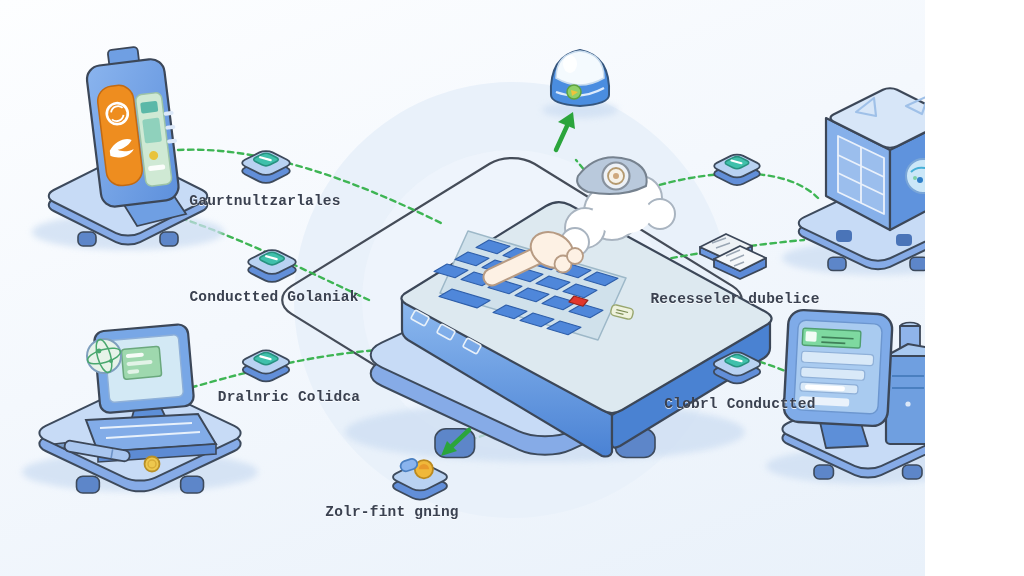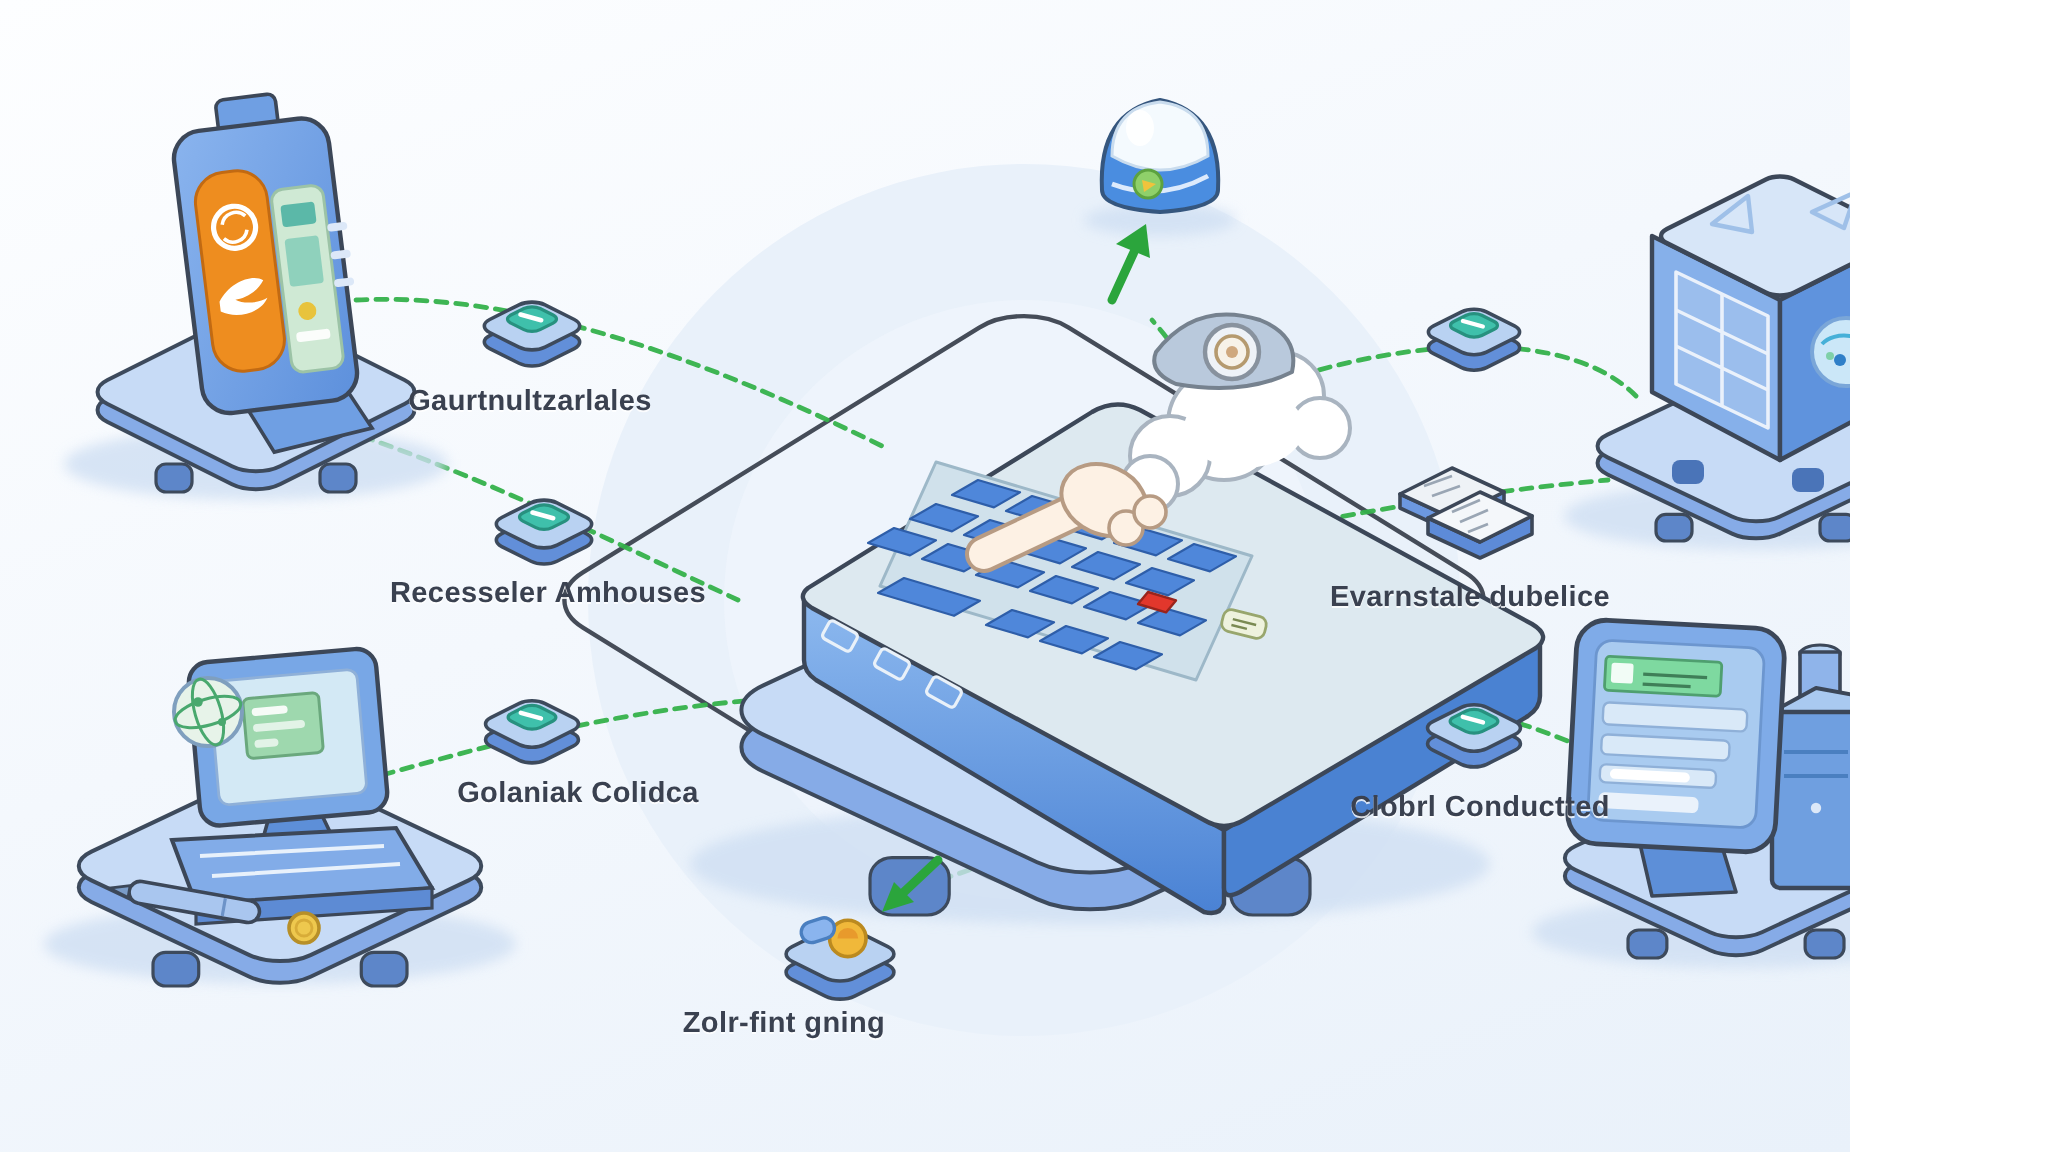--- a/index.html
+++ b/index.html
@@ -1,19 +1,19 @@
 <!DOCTYPE html>
 <html><head>
 <meta charset="utf-8">
 <style>
   html,body{margin:0;padding:0;background:#ffffff;}
   .stage{
     position:relative;width:925px;height:576px;overflow:hidden;
     background:linear-gradient(160deg,#fdfeff 0%,#f4f8fd 45%,#e9f1fa 100%);
-    font-family:Liberation Sans, sans-serif;
+    font-family:Liberation Mono, monospace;
   }
   .stage svg{position:absolute;left:0;top:0;}
   .lbl{
     position:absolute;transform:translate(-50%,-50%);
     font-size:14.5px;font-weight:700;color:#3a4150;letter-spacing:.2px;
     white-space:nowrap;text-shadow:0 1px 0 rgba(255,255,255,.8);
   }
 </style>
 </head>
 <body>
@@ -285,18 +285,18 @@
 
   <g fill="#2ba53c" stroke="#2ba53c">
     <path d="M 556 150 L 567 126" stroke-width="4.5" stroke-linecap="round" fill="none"></path>
     <path d="M 573 112 L 575 129 L 558 122 Z" stroke="none"></path>
     <path d="M 469 430 L 452 446" stroke-width="4.5" stroke-linecap="round" fill="none"></path>
     <path d="M 441 456 L 457 451 L 447 441 Z" stroke="none"></path>
   </g>
 </svg>
 
 <div class="lbl" style="left:265px;top:201px">Gaurtnultzarlales</div>
-<div class="lbl" style="left:274px;top:297px">Recesseler Amhouses</div>
-<div class="lbl" style="left:289px;top:397px">Golaniak Colidca</div>
-<div class="lbl" style="left:735px;top:299px">Evarnstale dubelice</div>
+<div class="lbl" style="left:274px;top:297px">Conductted Golaniak</div>
+<div class="lbl" style="left:289px;top:397px">Dralnric Colidca</div>
+<div class="lbl" style="left:735px;top:299px">Recesseler dubelice</div>
 <div class="lbl" style="left:740px;top:404px">Clobrl Conductted</div>
 <div class="lbl" style="left:392px;top:512px">Zolr-fint gning</div>
 </div>
 
 </body></html>

